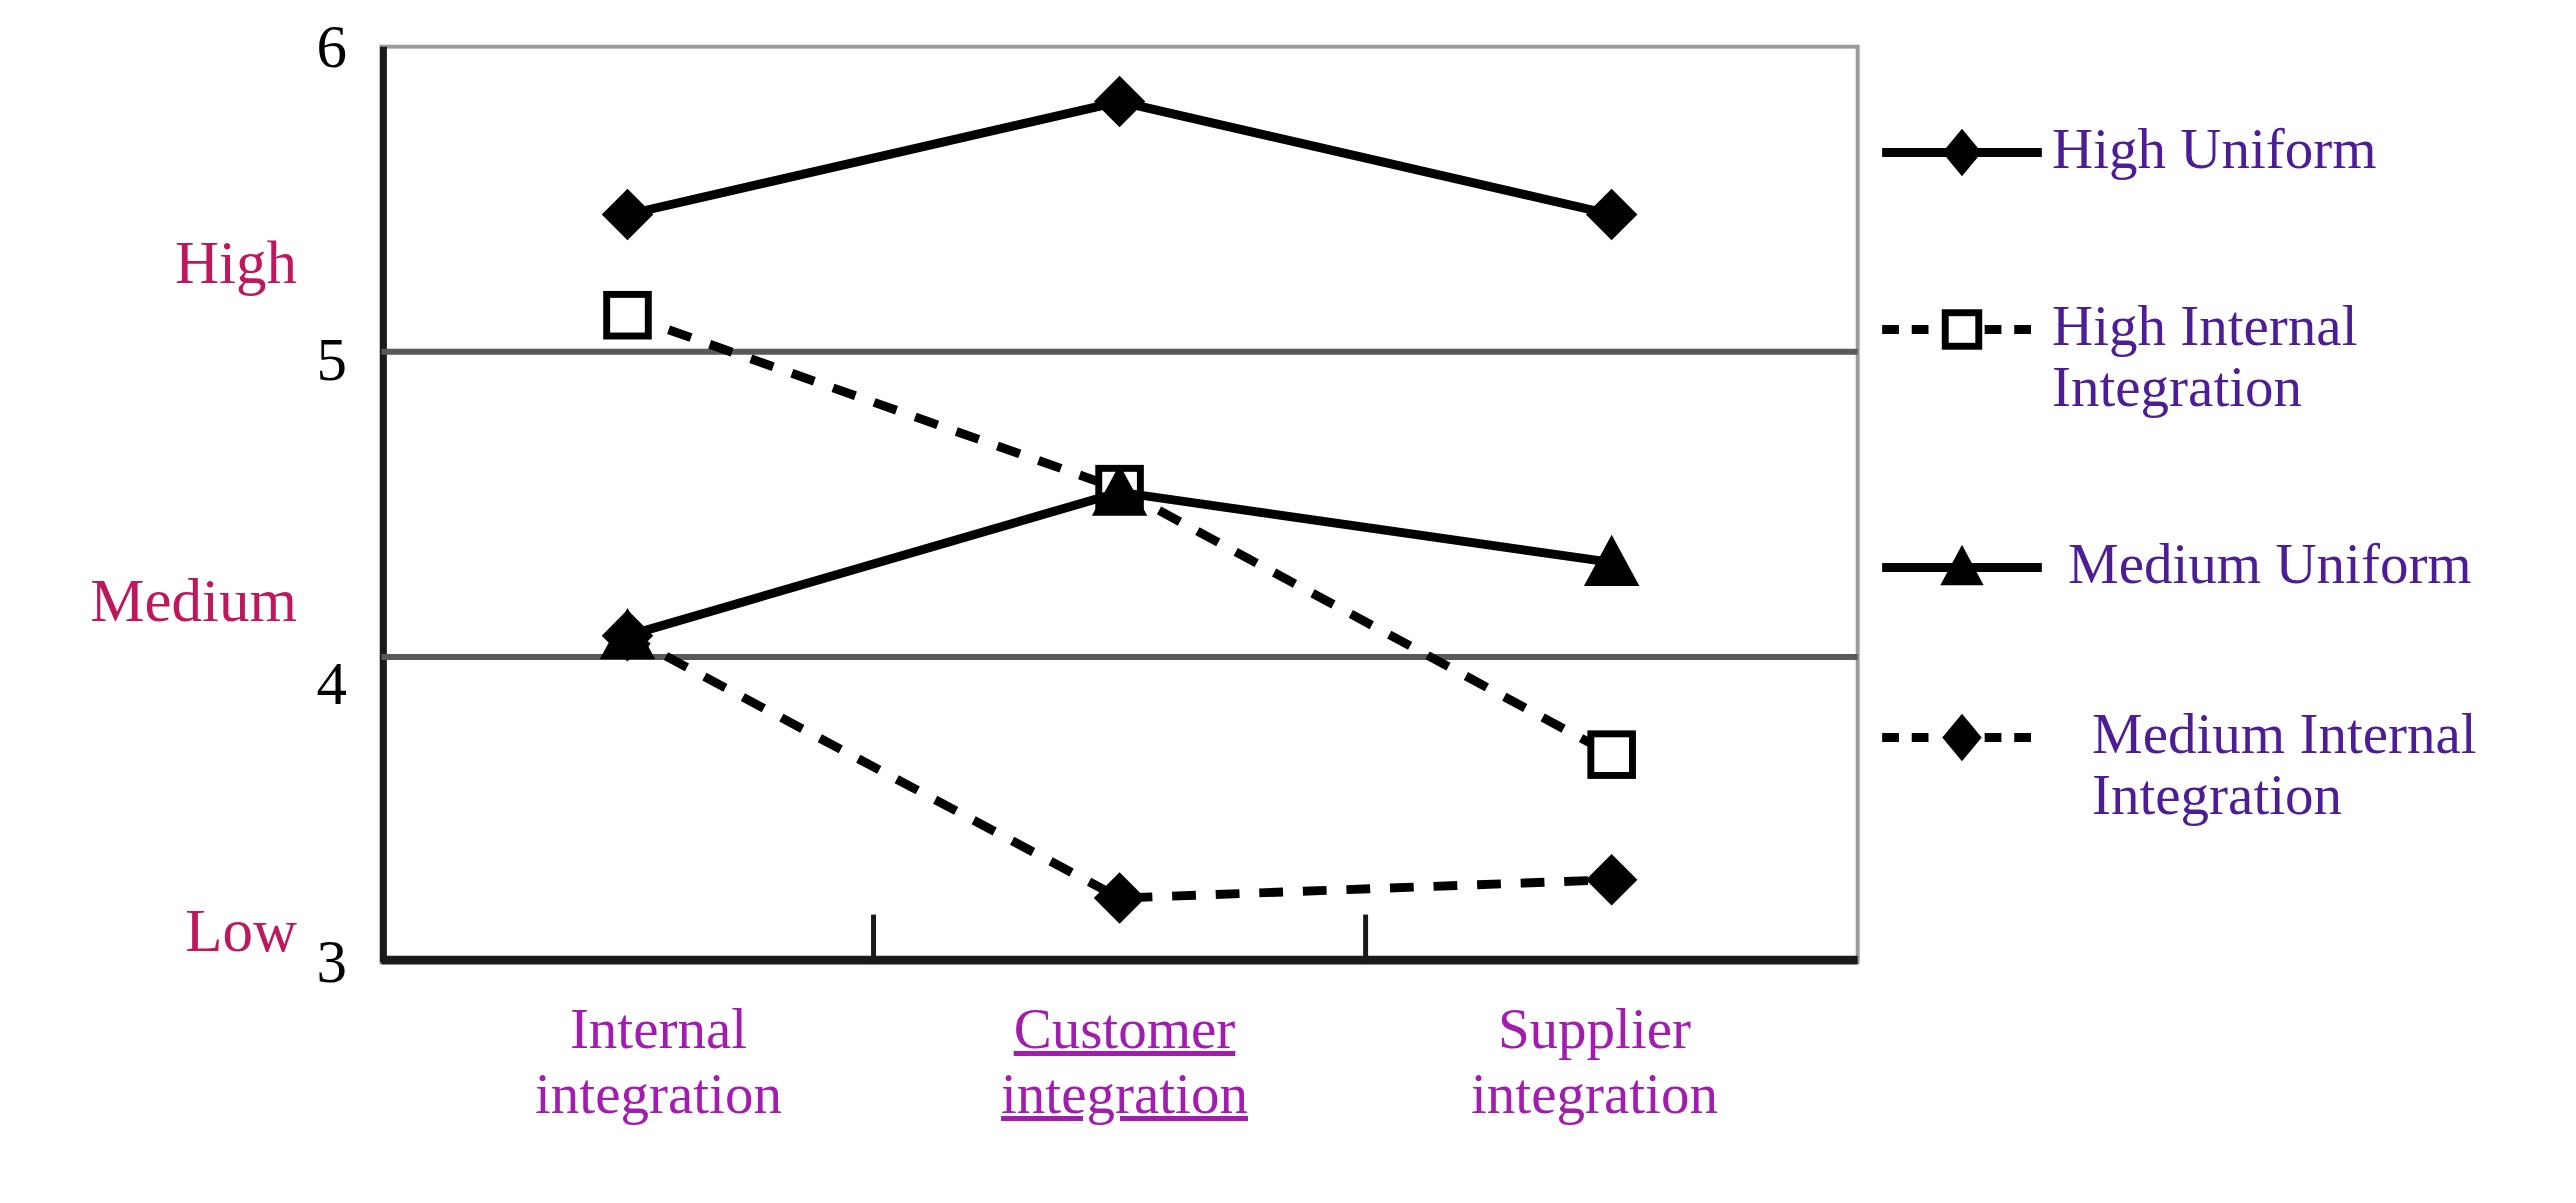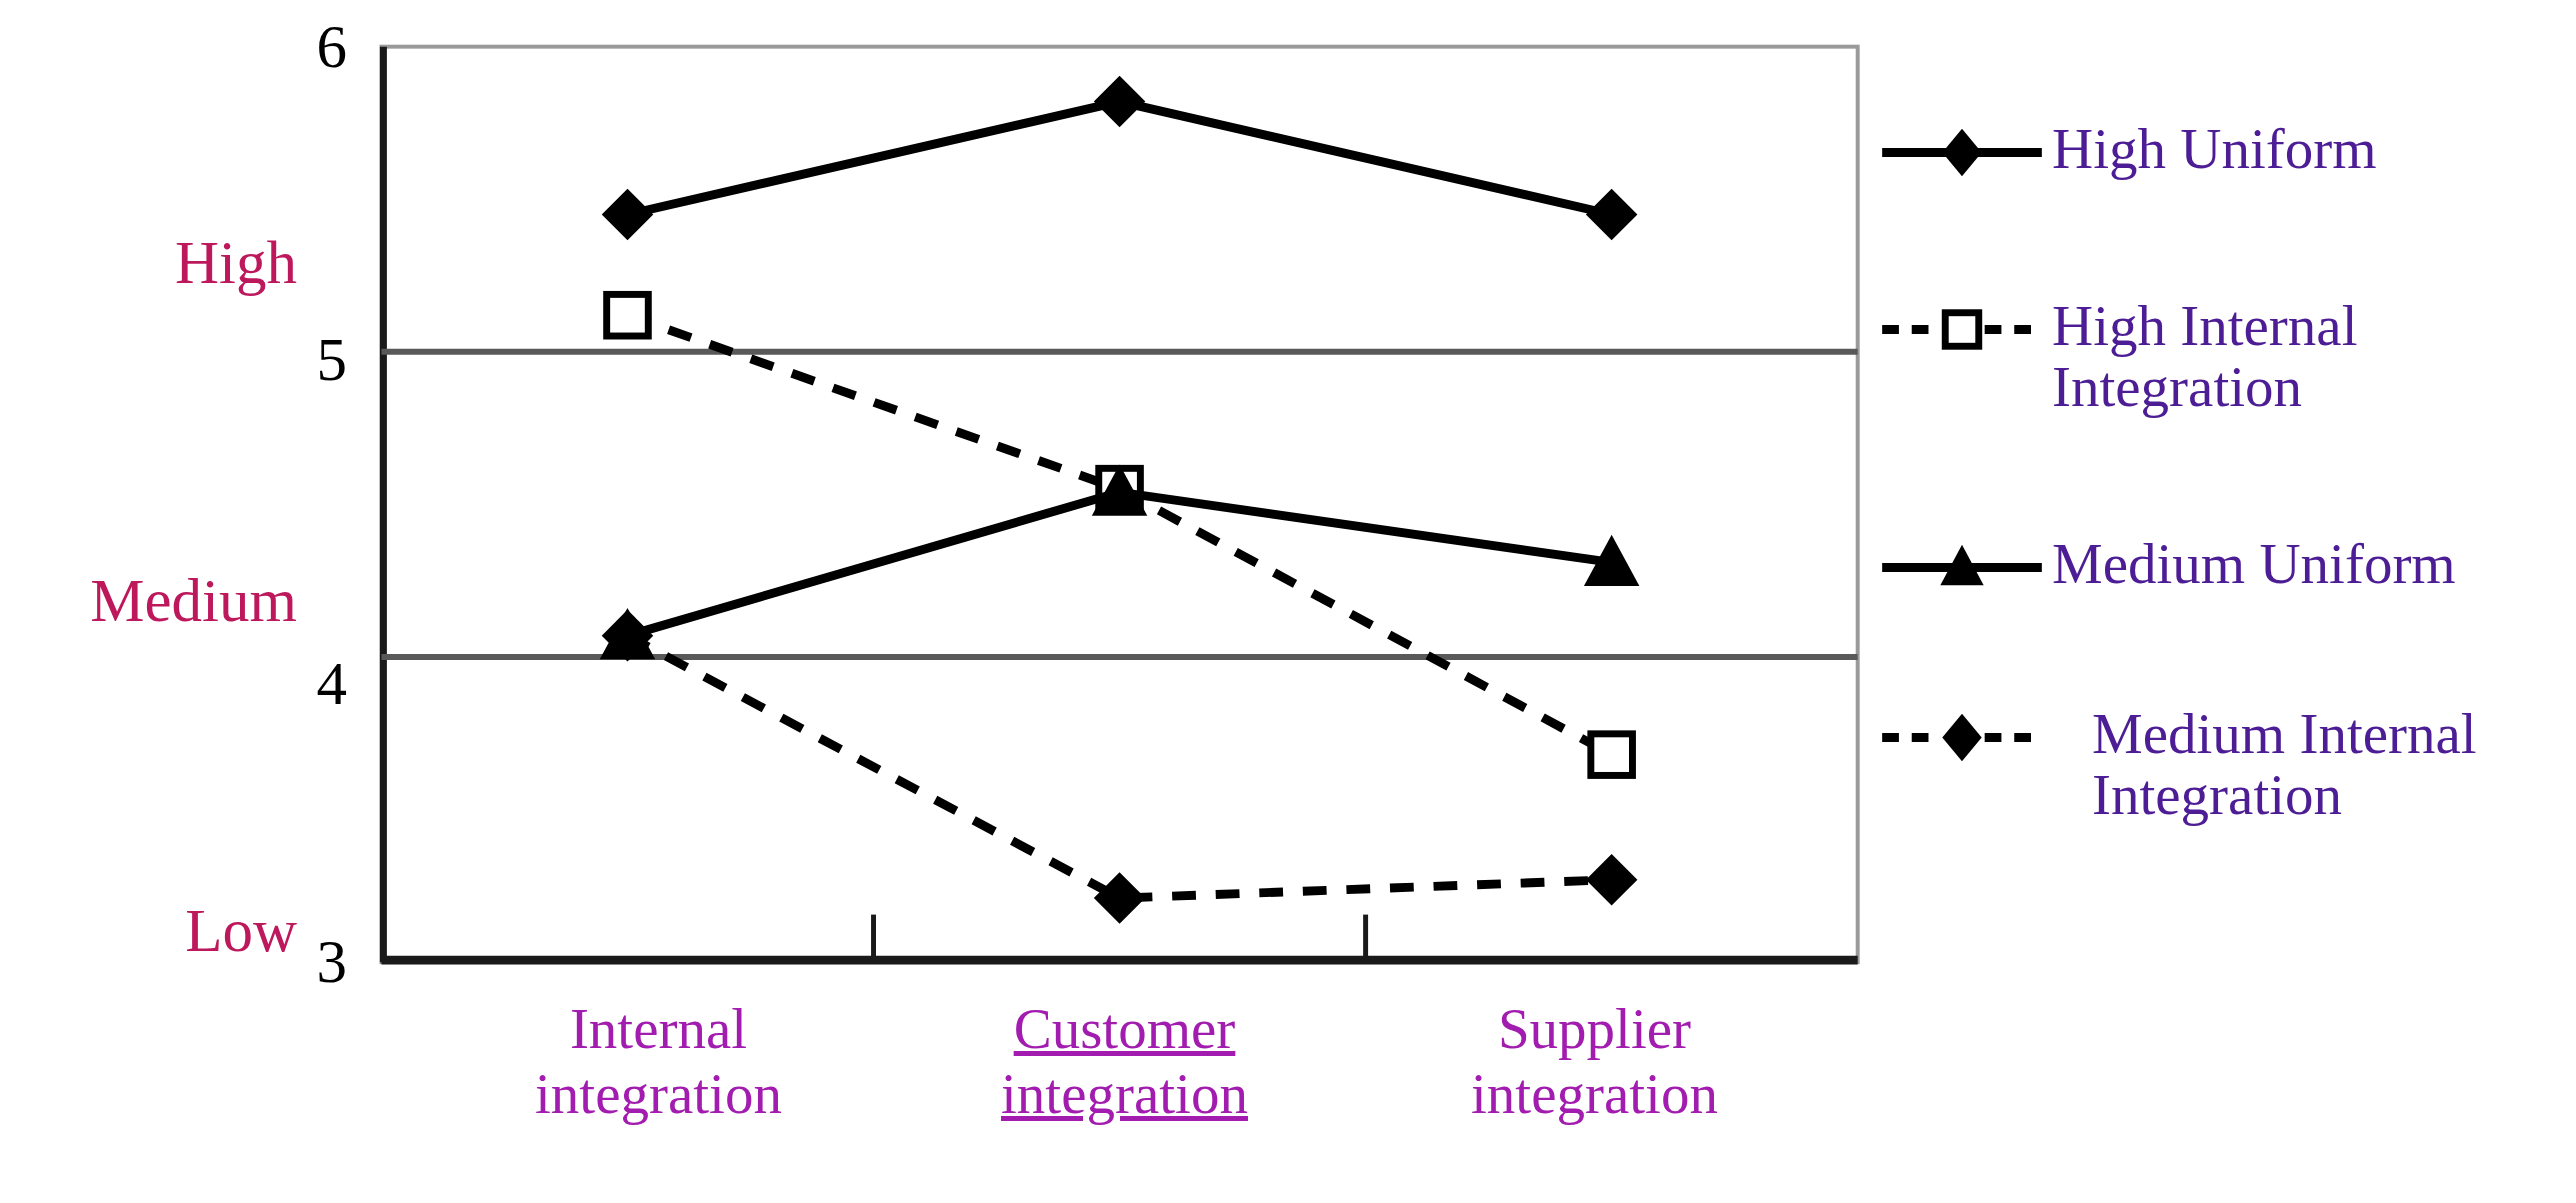--- a/index.html
+++ b/index.html
@@ -179,21 +179,21 @@
         <svg width="168" height="69" viewBox="0 0 170 70">
           <line x1="4" y1="35" x2="62" y2="35" stroke="#000" stroke-width="9" stroke-dasharray="17,13"></line>
           <line x1="108" y1="35" x2="166" y2="35" stroke="#000" stroke-width="9" stroke-dasharray="17,13"></line>
           <rect x="68" y="18" width="34" height="34" fill="#fff" stroke="#000" stroke-width="7"></rect>
         </svg>
       </div>
       <div class="legend-label">High Internal
 Integration</div>
     </div>
 
-    <div class="legend-row" style="top:474px;">
+    <div class="legend-row" style="top:474px;gap:16px;">
       <div class="legend-sample">
         <svg width="168" height="69" viewBox="0 0 170 70">
           <line x1="4" y1="35" x2="166" y2="35" stroke="#000" stroke-width="9"></line>
           <path d="M 85 12 L 107 53 L 63 53 Z" fill="#000"></path>
         </svg>
       </div>
       <div class="legend-label">Medium Uniform</div>
     </div>
 
     <div class="legend-row" style="top:644px;gap:40px;">

